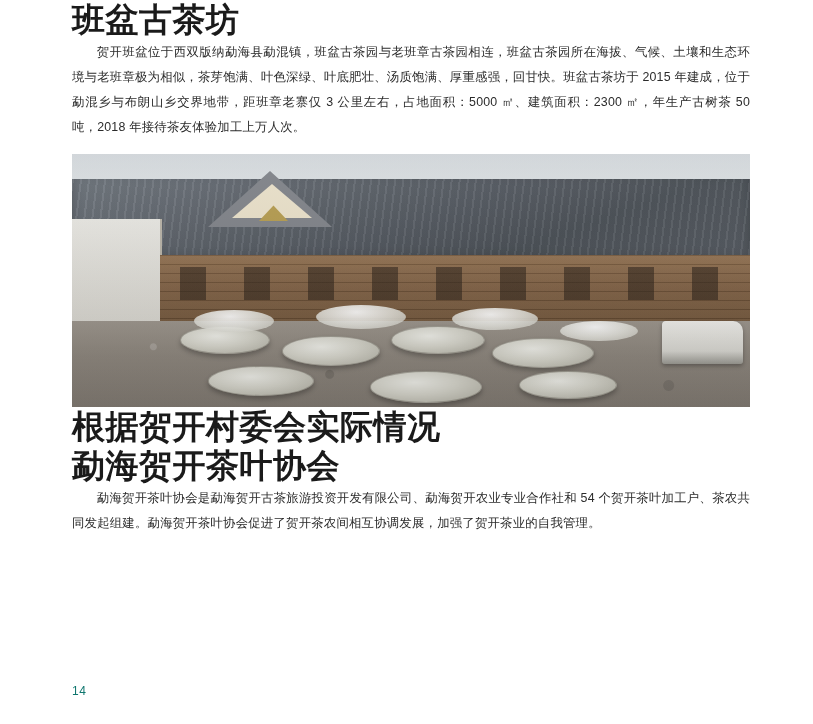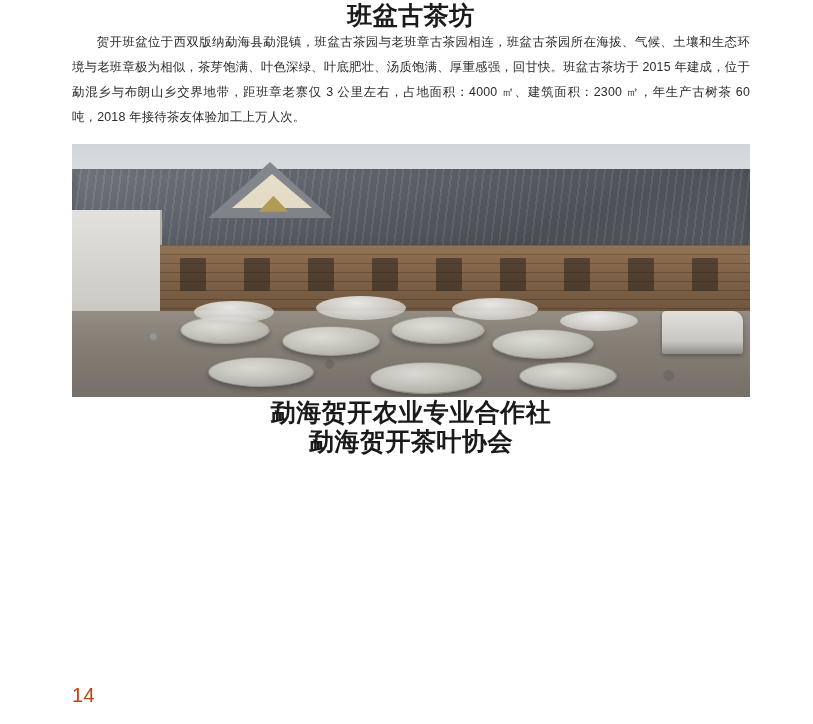--- a/index.html
+++ b/index.html
@@ -23,32 +23,31 @@
     height: 724px;
     background: #ffffff;
   }
   .content {
     position: absolute;
     left: 72px;
     top: 0;
     width: 678px;
   }
   h1.section-title {
-    font-size: 25px;
+    font-size: 33px;
     font-weight: bold;
     letter-spacing: 0.5px;
     color: #1a1a1a;
     margin: 0;
     padding: 0;
     line-height: 1.2;
-    text-align: center;
   }
   .title-1 { margin-top: 30px; }
   .title-2 { margin-top: 16px; }
-  .title-3 { margin-top: 22px; font-family: Liberation Serif, serif; }
+  .title-3 { margin-top: 22px; }
 
   p.para {
     font-size: 12.4px;
     line-height: 25px;
     color: #2b2b2b;
     margin: 0;
     text-align: justify;
     text-justify: inter-ideograph;
     letter-spacing: 0.2px;
   }
@@ -146,34 +145,34 @@
   }
   .photo-grade {
     position: absolute; left: 0; top: 0; width: 100%; height: 100%;
     background: linear-gradient(to bottom, rgba(255,255,255,0.06), rgba(0,0,0,0.10));
   }
 
   .page-number {
     position: absolute;
     left: 72px;
     top: 684px;
-    font-size: 20px;
-    color: #c2410c;
+    font-size: 12px;
+    color: #0f766e;
     letter-spacing: 0.5px;
   }
 </style>
 </head>
 <body>
 
 <div class="page">
   <div class="content">
 
     <h1 class="section-title title-1">班盆古茶坊</h1>
 
-    <p class="para para-first para-indent">贺开班盆位于西双版纳勐海县勐混镇，班盆古茶园与老班章古茶园相连，班盆古茶园所在海拔、气候、土壤和生态环境与老班章极为相似，茶芽饱满、叶色深绿、叶底肥壮、汤质饱满、厚重感强，回甘快。班盆古茶坊于 2015 年建成，位于勐混乡与布朗山乡交界地带，距班章老寨仅 3 公里左右，占地面积：4000 ㎡、建筑面积：2300 ㎡，年生产古树茶 60 吨，2018 年接待茶友体验加工上万人次。</p>
+    <p class="para para-first para-indent">贺开班盆位于西双版纳勐海县勐混镇，班盆古茶园与老班章古茶园相连，班盆古茶园所在海拔、气候、土壤和生态环境与老班章极为相似，茶芽饱满、叶色深绿、叶底肥壮、汤质饱满、厚重感强，回甘快。班盆古茶坊于 2015 年建成，位于勐混乡与布朗山乡交界地带，距班章老寨仅 3 公里左右，占地面积：5000 ㎡、建筑面积：2300 ㎡，年生产古树茶 50 吨，2018 年接待茶友体验加工上万人次。</p>
 
     <div class="photo-wrap">
       <div class="sky"></div>
       <div class="roof-main"></div>
       <div class="roof-lines"></div>
       <div class="gable"></div>
       <div class="gable-inner"></div>
       <div class="gable-emblem"></div>
       <div class="left-block"></div>
       <div class="wall"></div>
@@ -192,23 +191,24 @@
 
       <div class="pan-cover" style="left:18%;top:62%;width:80px;height:22px;"></div>
       <div class="pan-cover" style="left:36%;top:60%;width:90px;height:24px;"></div>
       <div class="pan-cover" style="left:56%;top:61%;width:86px;height:22px;"></div>
       <div class="pan-cover" style="left:72%;top:66%;width:78px;height:20px;"></div>
 
       <div class="truck"></div>
       <div class="photo-grade"></div>
     </div>
 
-    <h1 class="section-title title-2">勐海贺开农业专业合作社</h1>
+    <h1 class="section-title title-2">根据贺开村委会实际情况</h1>
 
 
 
     <h1 class="section-title title-3">勐海贺开茶叶协会</h1>
 
+    <p class="para para-first para-indent">勐海贺开茶叶协会是勐海贺开古茶旅游投资开发有限公司、勐海贺开农业专业合作社和 54 个贺开茶叶加工户、茶农共同发起组建。勐海贺开茶叶协会促进了贺开茶农间相互协调发展，加强了贺开茶业的自我管理。</p>
 
   </div>
 
   <div class="page-number">14</div>
 </div>
 
 </body></html>

